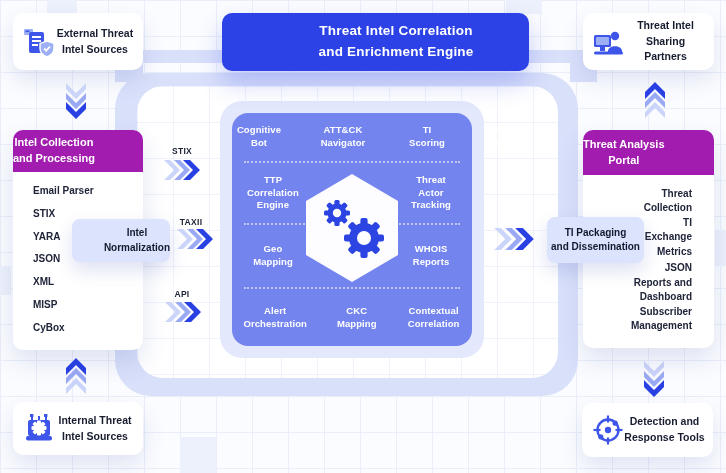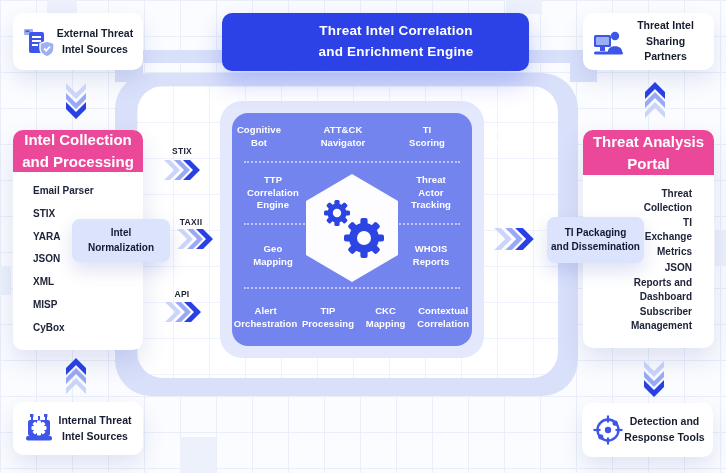--- a/index.html
+++ b/index.html
@@ -18,21 +18,21 @@
   .engine{background:#7384ee;border-radius:16px;display:flex;flex-direction:column;padding:0;}
   .engine .row{display:flex;align-items:center;justify-content:space-around;color:#fff;text-align:center;font-size:9.5px;line-height:1.35;letter-spacing:.1px;}
   .engine .row.ends{justify-content:space-between;padding:0 14px;}
   .engine .divider{border-top:2px dotted rgba(255,255,255,.55);margin:0 12px;height:0;}
   .engine .cell-item{min-width:54px;}
   .hex{position:absolute;left:74px;top:61px;}
   .card{background:#fff;border-radius:10px;box-shadow:0 10px 22px rgba(50,70,160,.13);display:flex;align-items:center;padding:0 8px 0 10px;box-sizing:border-box;}
   .card .txt{flex:1;text-align:center;font-size:10.5px;line-height:1.5;color:#171c2f;}
   .hdrbox{background:#2c42e6;border-radius:10px;color:#fff;display:flex;align-items:center;justify-content:center;text-align:center;font-size:13.5px;line-height:1.55;letter-spacing:.2px;box-shadow:0 12px 24px rgba(44,66,230,.25);}
   .panel{background:#fff;border-radius:10px;box-shadow:0 12px 26px rgba(50,70,160,.14);display:flex;flex-direction:column;box-sizing:border-box;}
-  .panel .phead{background:#ec4899;border-radius:10px 10px 0 0;color:#fff;text-align:center;font-size:15px;line-height:1.45;display:flex;align-items:center;justify-content:center;}
+  .panel .phead{background:#a21caf;border-radius:10px 10px 0 0;color:#fff;text-align:center;font-size:11px;line-height:1.45;display:flex;align-items:center;justify-content:flex-start;}
   .plist{flex:1;display:flex;flex-direction:column;justify-content:space-between;font-size:10px;color:#20253a;}
   .plist-left{padding:13px 10px 17px 20px;align-items:flex-start;text-align:left;}
   .plist-right{padding:12px 22px 15px 10px;align-items:flex-end;text-align:right;line-height:1.4;}
   .chip{background:#dce3fc;border-radius:8px;box-shadow:0 8px 18px rgba(70,90,190,.18);display:flex;align-items:center;justify-content:center;text-align:center;font-size:10px;line-height:1.45;color:#141a2e;}
   .flow-label{font-size:8.5px;text-align:center;letter-spacing:.3px;color:#1c2133;}
   svg{display:block;}
 </style>
 </head>
 <body>
 
@@ -259,24 +259,20 @@
         <div class="cell-item">
           <div>WHOIS</div>
           <div>Reports</div>
         </div>
       </div>
     <div class="divider"></div>
     <div class="row" style="height:57px;">
         <div class="cell-item">
           <div>Alert</div>
           <div>Orchestration</div>
-        </div>
-        <div class="cell-item">
-          <div>TIP</div>
-          <div>Processing</div>
         </div>
         <div class="cell-item">
           <div>CKC</div>
           <div>Mapping</div>
         </div>
         <div class="cell-item">
           <div>Contextual</div>
           <div>Correlation</div>
         </div>
       </div>
@@ -301,21 +297,21 @@
             <rect x="-3.6" y="-20" width="7.2" height="40" rx="2" transform="rotate(90)"></rect>
             <rect x="-3.6" y="-20" width="7.2" height="40" rx="2" transform="rotate(135)"></rect>
             <circle r="15"></circle>
           </g>
           <circle r="7" fill="#fdfdff"></circle>
         </g>
       </svg>
     </div>
   </div>
 
-  <div class="abs chip" style="left:72px;top:219px;width:98px;height:43px;">
+  <div class="abs chip" style="left:72px;top:219px;width:98px;height:43px;justify-content:flex-end;">
     <div>
       <div>Intel</div>
       <div>Normalization</div>
     </div>
   </div>
 
   <div class="abs chip" style="left:547px;top:217px;width:97px;height:46px;align-items:center;">
     <div>
       <div>TI Packaging</div>
       <div>and Dissemination</div>

